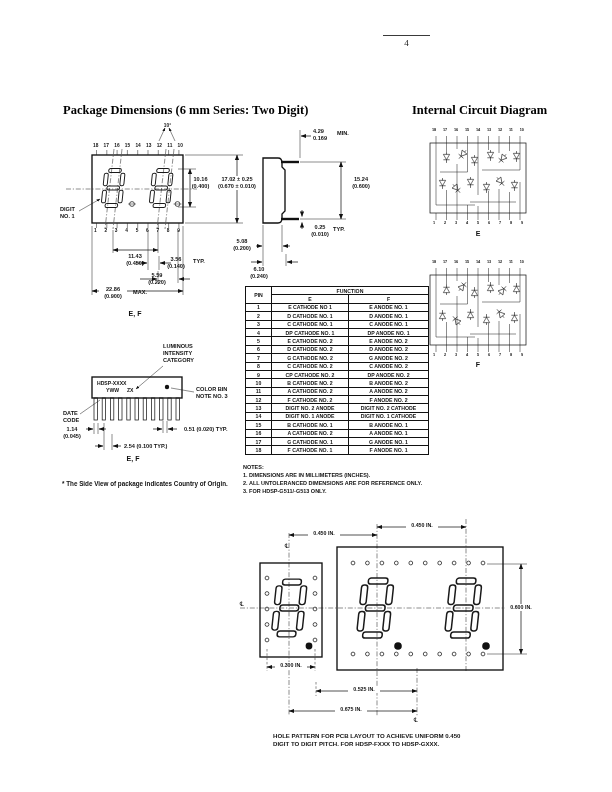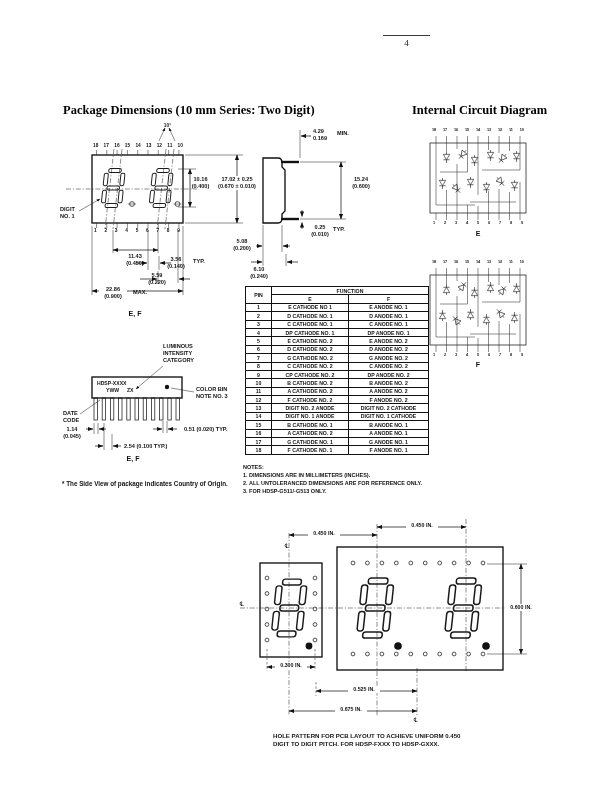--- a/index.html
+++ b/index.html
@@ -40,21 +40,21 @@
   .dsh { stroke-dasharray:2.5 1.8; }
 </style>
 </head>
 <body>
 
 <div class="page">
 
   <div class="topline" style="left:383px;top:35px;width:47px"></div>
   <div class="pagenum" style="left:394px;top:38px;width:25px">4</div>
 
-  <div class="h1" style="left:63px;top:104px">Package Dimensions (10 mm Series: Two Digit)</div>
+  <div class="h1" style="left:63px;top:104px">Package Dimensions (6 mm Series: Two Digit)</div>
   <div class="h1" style="left:412px;top:104px">Internal Circuit Diagram</div>
 
   <svg class="layer" width="612" height="792" viewBox="0 0 612 792">
     <defs>
       <marker id="ah" viewBox="0 0 10 10" refX="9" refY="5" markerWidth="7.5" markerHeight="7.5" orient="auto-start-reverse">
         <path d="M0,1.2 L9.5,5 L0,8.8 z" fill="#111"></path>
       </marker>
       <symbol id="sseg" viewBox="0 0 40 70" overflow="visible">
         <g transform="translate(4,0) skewX(-6)" stroke="#1a1a1a" stroke-width="1.7" fill="none">
           <rect x="9" y="1" width="22" height="7" rx="3"></rect>

